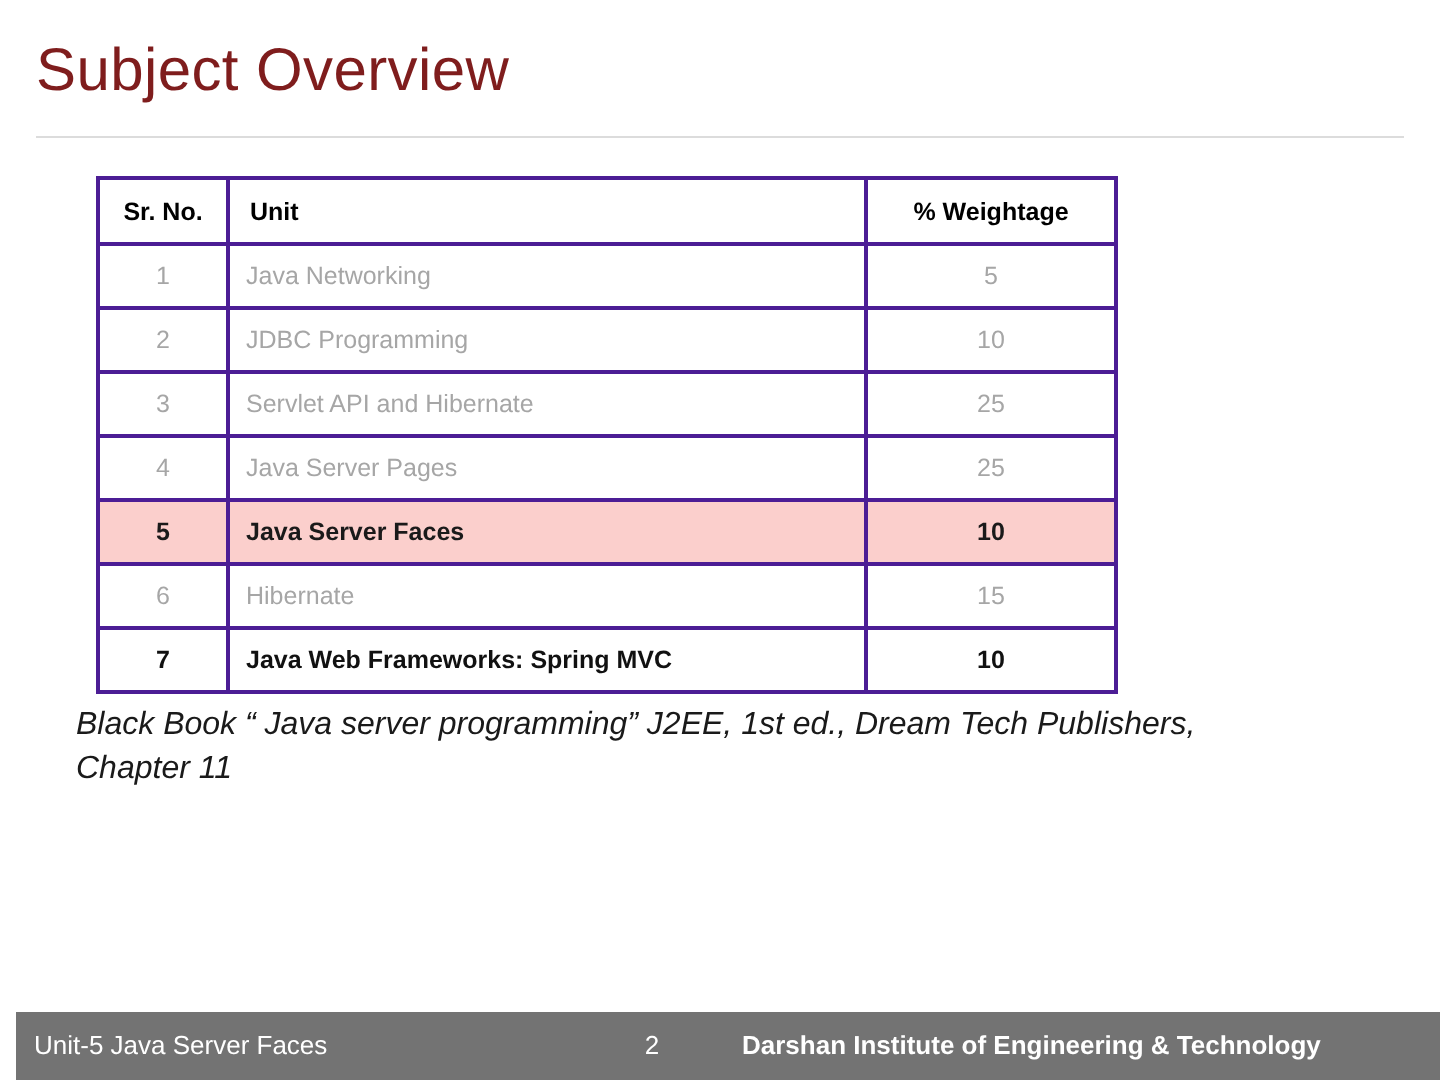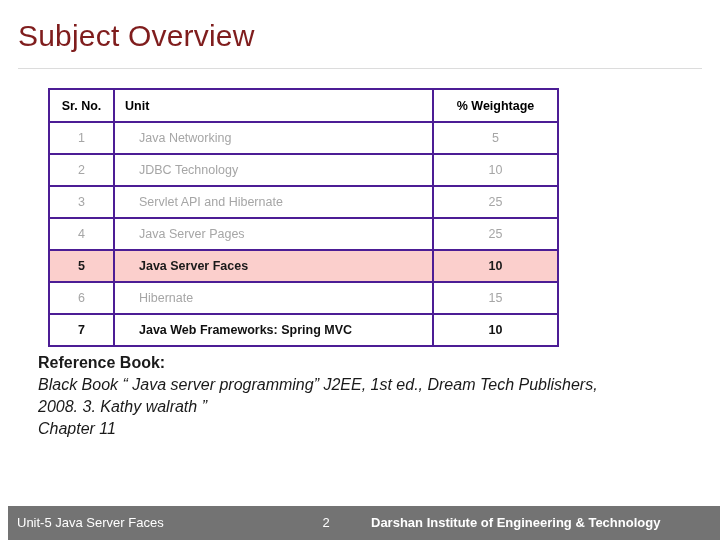--- a/index.html
+++ b/index.html
@@ -62,21 +62,21 @@
     font-weight: bold;
     color: #000000;
     font-size: 12.5px;
     height: 31px;
   }
   #overview-table thead th.h-sr { text-align: center; }
   #overview-table thead th.h-unit { text-align: left; padding-left: 10px; }
   #overview-table thead th.h-wt { text-align: center; }
 
   #overview-table td.cell-sr { text-align: center; }
-  #overview-table td.cell-unit { text-align: left; padding-left: 24px; }
+  #overview-table td.cell-unit { text-align: left; padding-left: 8px; }
   #overview-table td.cell-wt { text-align: center; }
 
   
   tr.row-dim td {
     color: #a6a6a6;
     font-weight: normal;
   }
   
   tr.row-dark td {
     color: #111111;
@@ -168,21 +168,21 @@
     </tr>
   </thead>
   <tbody id="table-body">
       <tr class="row-dim">
         <td class="cell-sr">1</td>
         <td class="cell-unit">Java Networking</td>
         <td class="cell-wt">5</td>
       </tr>
       <tr class="row-dim">
         <td class="cell-sr">2</td>
-        <td class="cell-unit">JDBC Technology</td>
+        <td class="cell-unit">JDBC Programming</td>
         <td class="cell-wt">10</td>
       </tr>
       <tr class="row-dim">
         <td class="cell-sr">3</td>
         <td class="cell-unit">Servlet API and Hibernate</td>
         <td class="cell-wt">25</td>
       </tr>
       <tr class="row-dim">
         <td class="cell-sr">4</td>
         <td class="cell-unit">Java Server Pages</td>
@@ -200,23 +200,21 @@
       </tr>
       <tr class="row-dark">
         <td class="cell-sr">7</td>
         <td class="cell-unit">Java Web Frameworks: Spring MVC</td>
         <td class="cell-wt">10</td>
       </tr>
     </tbody>
 </table>
 
 <div id="reference-block">
-  <div id="reference-heading">Reference Book:</div>
   <div class="ref-line">Black Book “ Java server programming” J2EE, 1st ed., Dream Tech Publishers,</div>
-  <div class="ref-line">2008. 3. Kathy walrath ”</div>
   <div class="ref-line">Chapter 11</div>
 </div>
 
 <div id="slide-footer">
   <div id="footer-unit">Unit-5 Java Server Faces</div>
   <div id="footer-page">2</div>
   <div id="footer-org">Darshan Institute of Engineering &amp; Technology</div>
 </div>
 
 </body></html>

